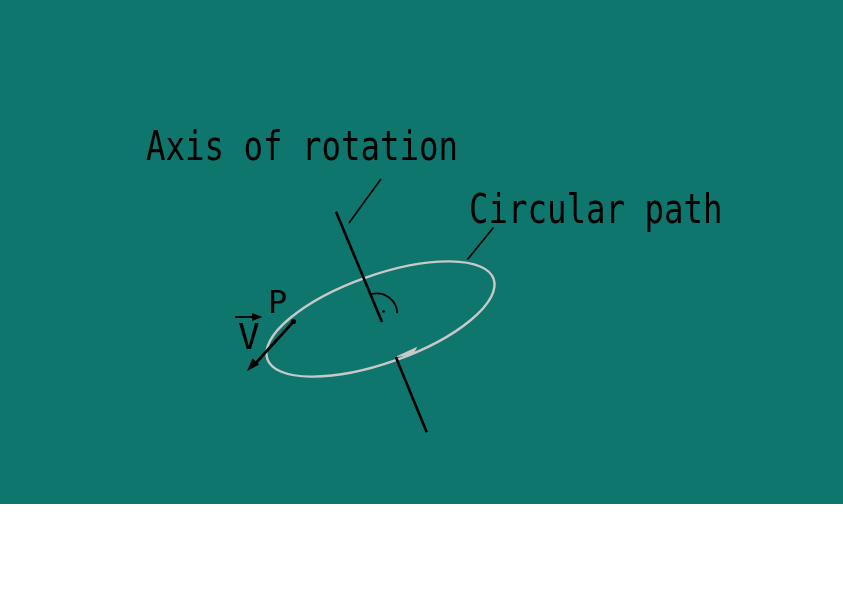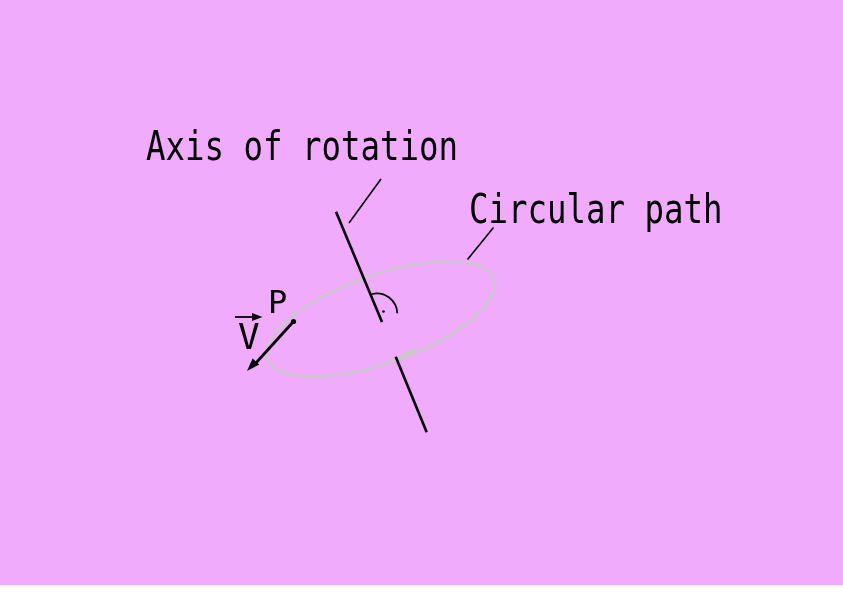--- a/index.html
+++ b/index.html
@@ -3,22 +3,22 @@
 <meta charset="utf-8">
 <style>
   html, body {
     margin: 0;
     padding: 0;
     background: #ffffff;
   }
   .stage {
     position: relative;
     width: 843px;
-    height: 585px;
-    background: #f0abfc;
+    height: 504px;
+    background: #0f766e;
     overflow: hidden;
     font-family: "DejaVu Sans Mono", monospace;
   }
   .diagram-svg {
     position: absolute;
     left: 0;
     top: 0;
   }
   .label {
     position: absolute;

